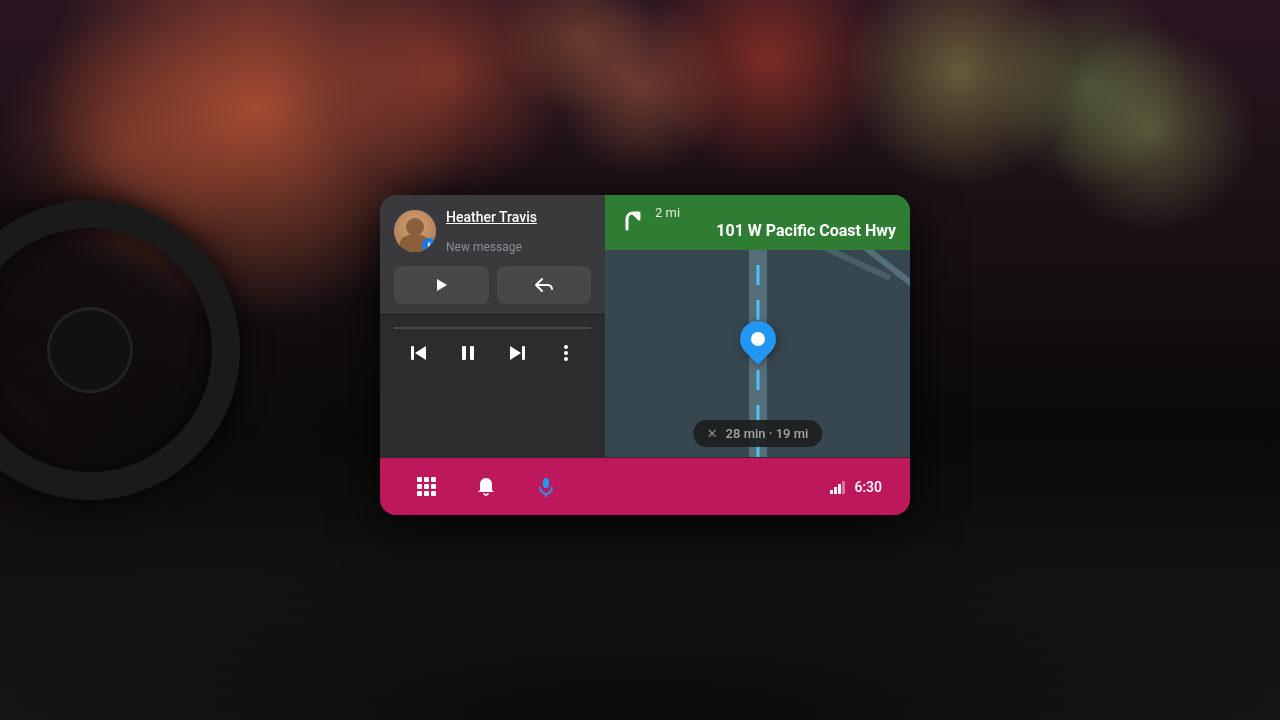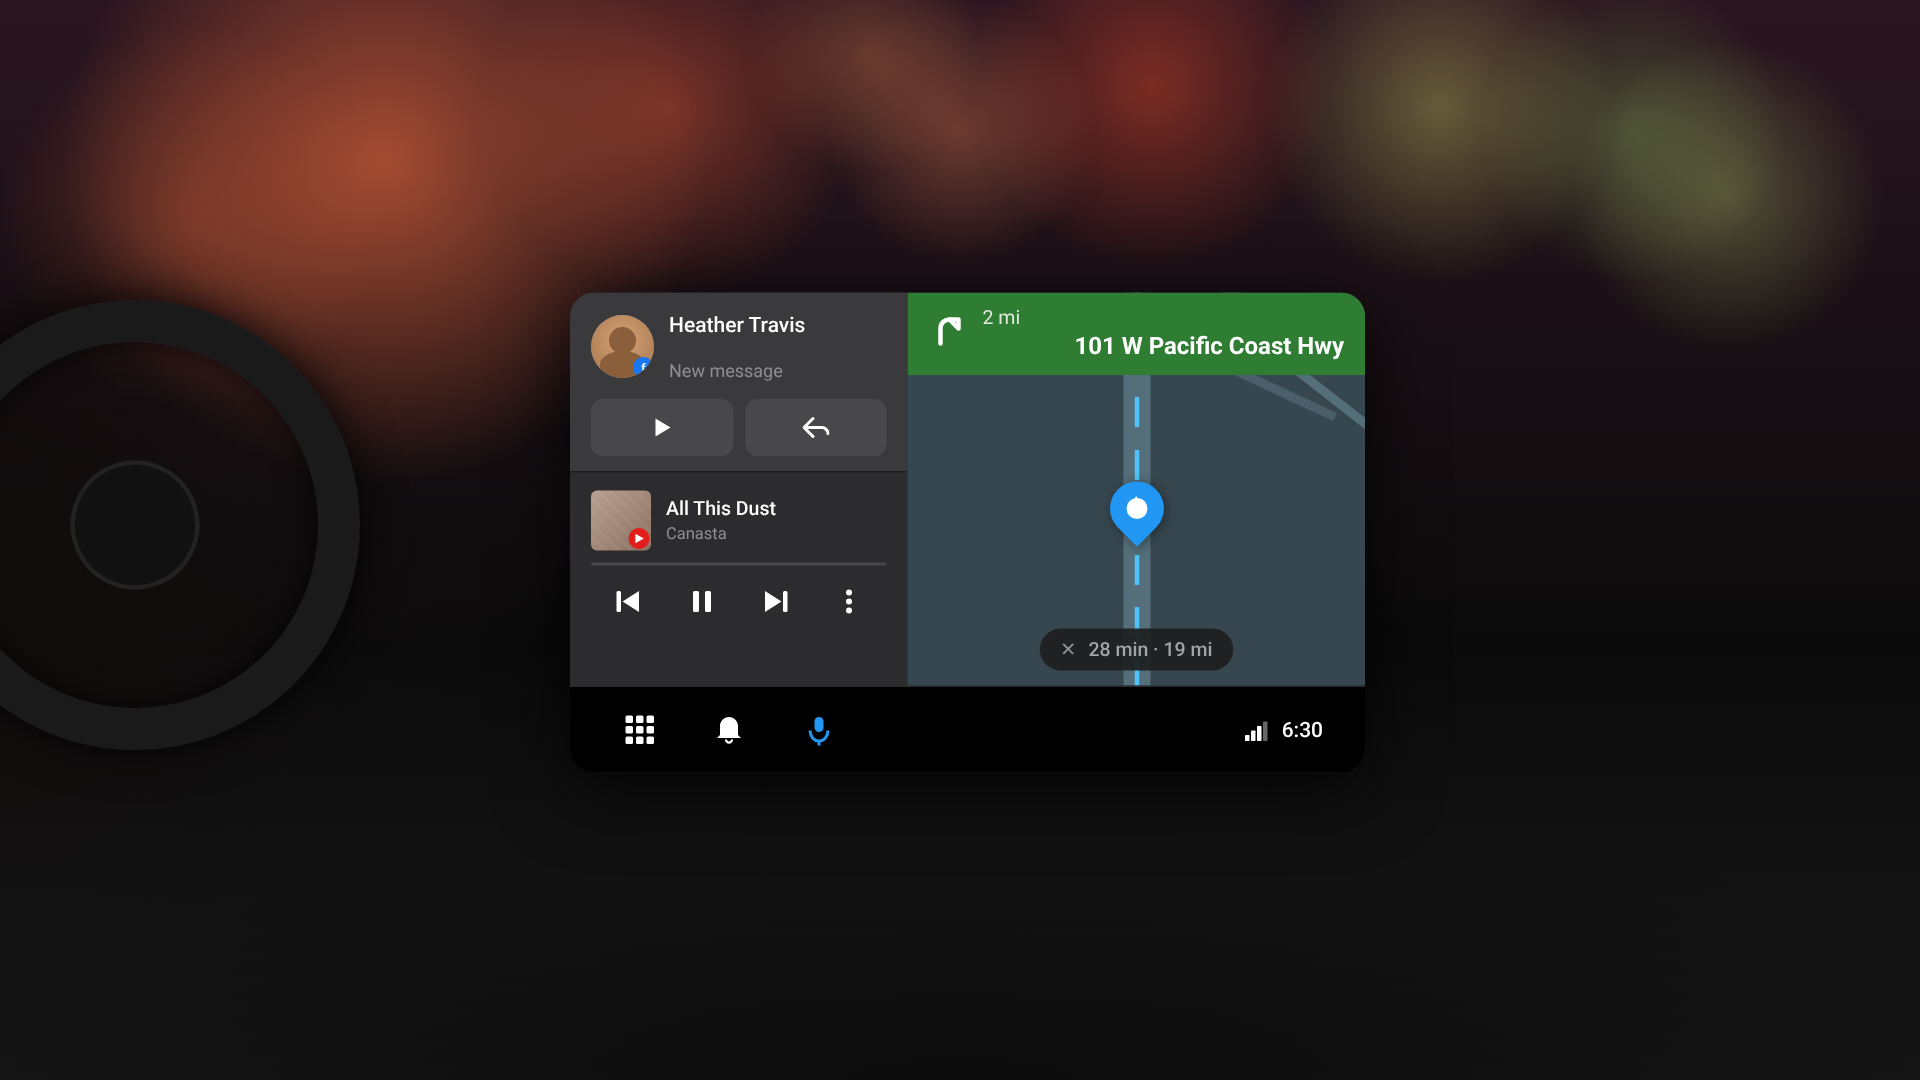--- a/index.html
+++ b/index.html
@@ -170,20 +170,21 @@
 
     .notif-text {
       flex: 1;
     }
 
     .notif-name {
       color: #ffffff;
       font-size: 14px;
       font-weight: 500;
       line-height: 1.2;
+      text-decoration: underline;
     }
 
     .notif-subtitle {
       color: #8e8e93;
       font-size: 12px;
       margin-top: 14px;
     }
 
     .notif-actions {
       display: flex;
@@ -450,21 +451,21 @@
 
     .eta-text {
       color: #a3a3a3;
       font-size: 13px;
       font-weight: 500;
     }
 
     
     .bottom-bar {
       height: 58px;
-      background: #000000;
+      background: #be185d;
       display: flex;
       align-items: center;
       justify-content: space-between;
       padding: 0 28px;
       border-top: 1px solid #2c2c2e;
     }
 
     .bottom-left {
       display: flex;
       align-items: center;
@@ -554,33 +555,20 @@
           </button>
           <button class="notif-btn">
             <svg width="18" height="16" viewBox="0 0 18 16" fill="white">
               <path d="M7 2 L1 8 L7 14 M1 8 L13 8 C15 8 17 10 17 12" stroke="white" stroke-width="2" fill="none" stroke-linecap="round" stroke-linejoin="round"></path>
             </svg>
           </button>
         </div>
       </div>
 
       <div class="music-card">
-        <div class="music-header">
-          <div class="album-art">
-            <div class="music-badge">
-              <svg width="8" height="8" viewBox="0 0 10 10" fill="white">
-                <polygon points="2,1 9,5 2,9"></polygon>
-              </svg>
-            </div>
-          </div>
-          <div class="music-info">
-            <div class="music-title">All This Dust</div>
-            <div class="music-artist">Canasta</div>
-          </div>
-        </div>
         <div class="progress-bar"></div>
         <div class="music-controls">
           <button class="ctrl-btn">
             <svg width="18" height="18" viewBox="0 0 18 18" fill="white">
               <rect x="1" y="2" width="3" height="14" rx="1"></rect>
               <polygon points="16,2 5,9 16,16"></polygon>
             </svg>
           </button>
           <button class="ctrl-btn">
             <svg width="18" height="18" viewBox="0 0 18 18" fill="white">

